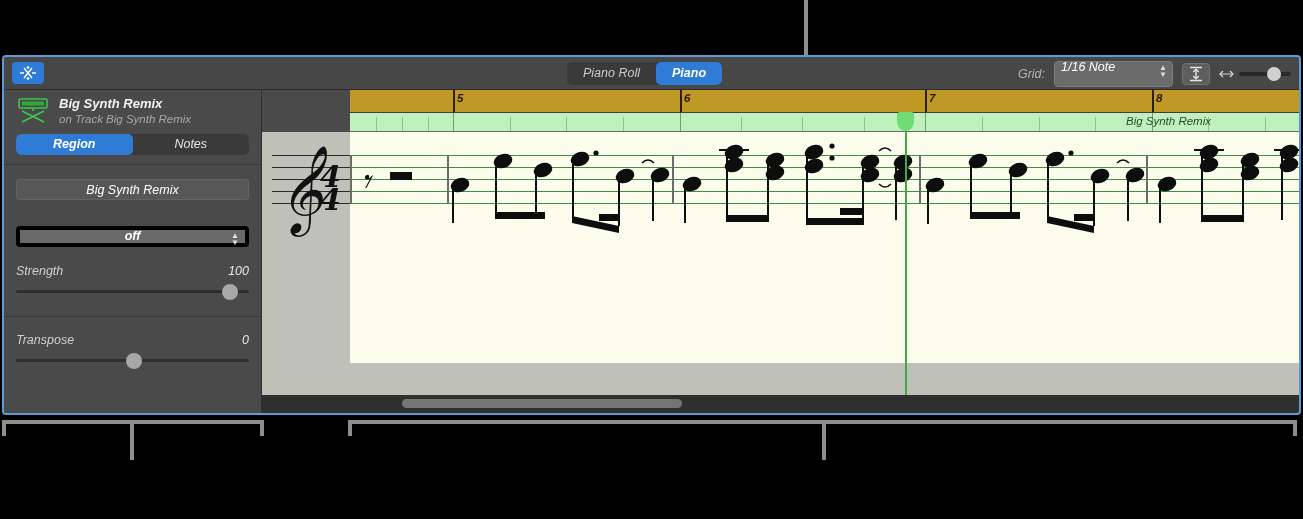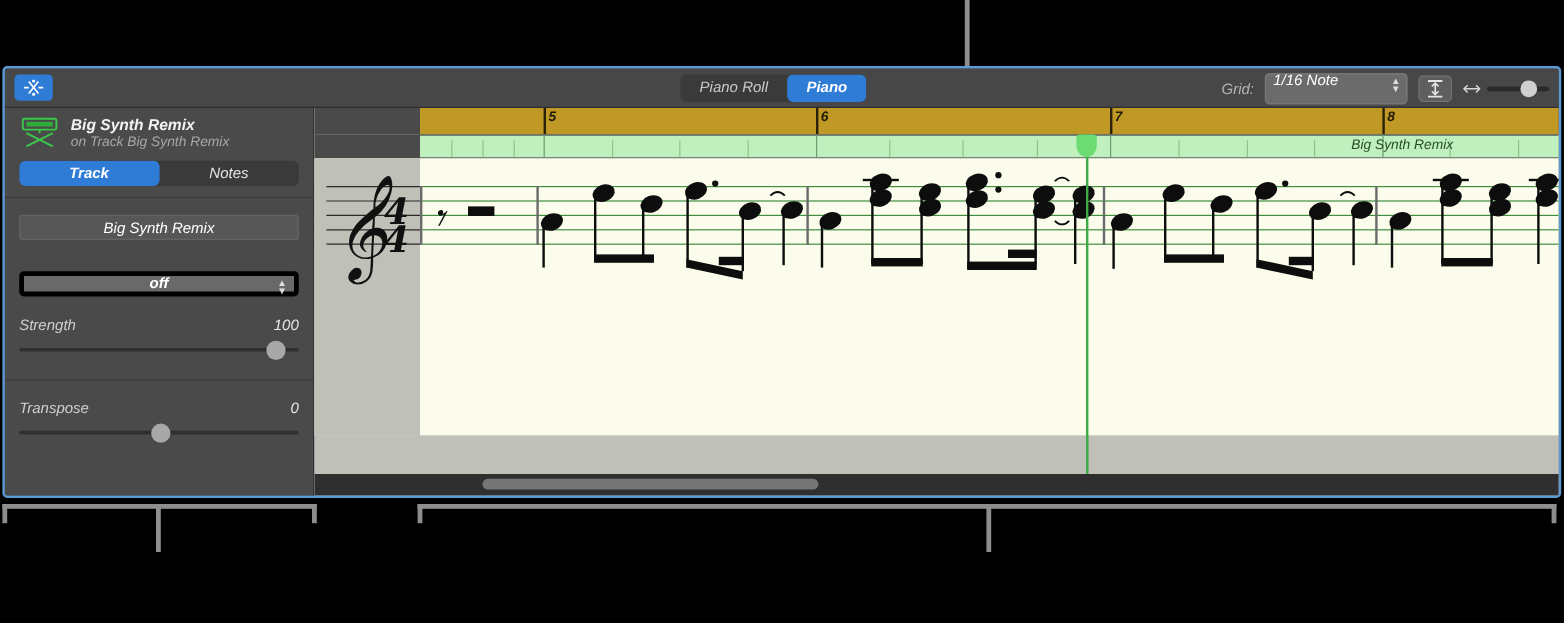--- a/index.html
+++ b/index.html
@@ -208,21 +208,21 @@
               <path d="M17 11 v3" stroke="#3ac94a" stroke-width="1.6"></path>
               <path d="M6 25 L28 14 M6 14 L28 25" stroke="#3ac94a" stroke-width="1.6"></path>
             </svg>
           </span>
           <div id="region-titles">
             <div id="region-name">Big Synth Remix</div>
             <div id="region-track">on Track Big Synth Remix</div>
           </div>
         </div>
         <div id="rn-tabs">
-          <div class="t active">Track</div>
+          <div class="t active">Region</div>
           <div class="t">Notes</div>
         </div>
       </div>
 
       <div id="name-field">Big Synth Remix</div>
 
       <div class="param-block" style="margin-top:26px;">
         <div class="popup">
           <span>off</span>
           <span class="stepper">

